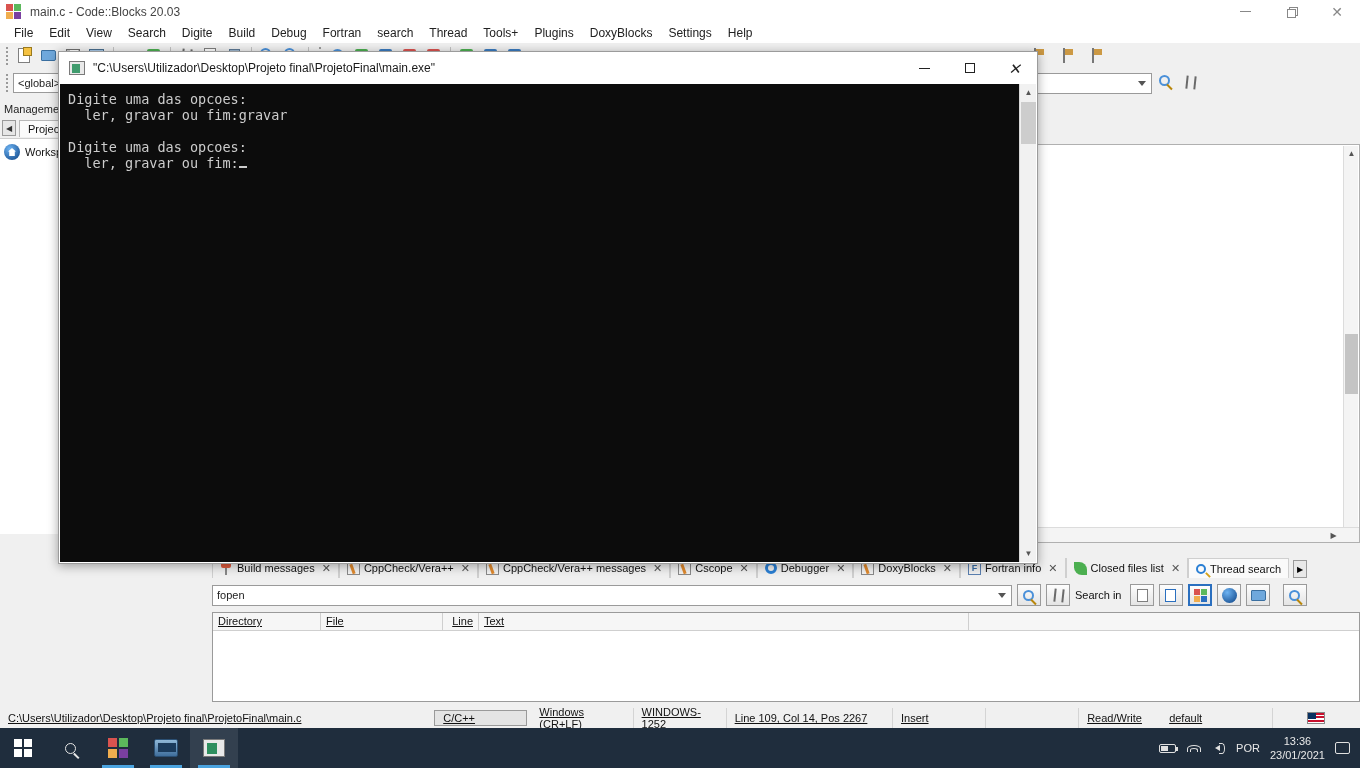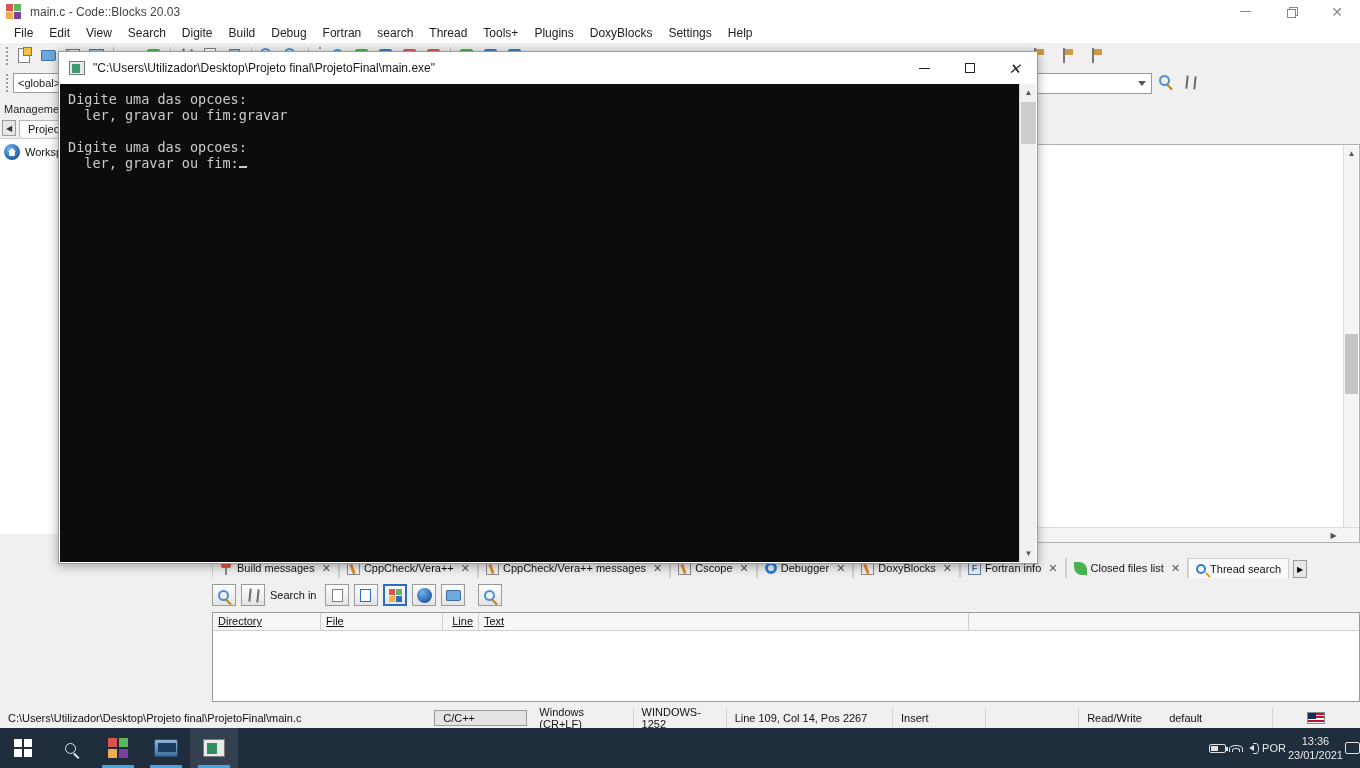--- a/index.html
+++ b/index.html
@@ -184,21 +184,21 @@
     position:absolute; left:212px; top:56px; width:1148px; height:90px;
     background:#fff; border:1px solid #9a9a9a;
   }
   .grid-head { display:flex; height:18px; background:#f6f6f6; border-bottom:1px solid #cfcfcf; }
   .gh { font-size:11px; color:#111; padding:2px 5px; border-right:1px solid #cfcfcf;text-decoration:underline; }
   .gh.num { text-align:right; }
 
   
   .statusbar {
     position: absolute; left: 0; top: 708px; width: 1360px; height: 20px;
-    background: #f0f0f0; display: flex; align-items: center; font-size: 11px; color: #111;
+    background: #f0f0f0; display: flex; align-items: center; font-size: 11px; color: #111; text-decoration: underline;
   }
   .sb-cell { padding: 0 8px; height: 20px; display: flex; align-items: center; border-right: 1px solid #d4d4d4; }
   .sb-cell.sunken { background:#e4e4e4; border:1px solid #9a9a9a; height:16px; margin:0 4px; }
   .flag {
     width:18px;height:12px;
     background: repeating-linear-gradient(to bottom,#c8102e 0 1.7px,#fff 1.7px 3.4px);
     position:relative; border:1px solid #888;
   }
   .flag:before { content:""; position:absolute; left:0; top:0; width:8px; height:6px; background:#0a3161; }
 
@@ -221,21 +221,21 @@
   .cb-logo { width:20px;height:20px; position:relative; }
   .cb-logo i { position:absolute; width:9px;height:9px; }
   .cb-logo i:nth-child(1){left:0;top:0;background:#d9534f;}
   .cb-logo i:nth-child(2){left:11px;top:0;background:#5cb85c;}
   .cb-logo i:nth-child(3){left:0;top:11px;background:#f0ad4e;}
   .cb-logo i:nth-child(4){left:11px;top:11px;background:#7a3fa0;}
   .pc-icon { width:24px;height:18px;background:linear-gradient(#8fb8d8,#3f6e9c); border:1px solid #2a4f73; border-radius:2px; position:relative; }
   .pc-icon:after { content:""; position:absolute; left:3px;top:3px;width:18px;height:9px;background:#1b3b5c; }
   .cmd-icon { width:22px;height:18px; background:#e9e9e9; border:1px solid #7a7a7a; position:relative; }
   .cmd-icon:after { content:""; position:absolute; left:3px;top:3px;width:10px;height:11px;background:#2f8f5f; }
-  .tray { margin-left:auto; display:flex; align-items:center; gap:2px; color:#e8e8e8; font-size:11px; }
+  .tray { margin-left:auto; display:flex; align-items:center; gap:10px; padding-right:10px; color:#e8e8e8; font-size:11px; }
   .tray-clock { text-align:center; line-height:14px; font-size:11px; }
   .batt { width:17px;height:9px;border:1.4px solid #e0e0e0;border-radius:2px;position:relative; }
   .batt:before { content:""; position:absolute; left:1px;top:1px;width:7px;height:5px;background:#e0e0e0; }
   .batt:after { content:""; position:absolute; right:-3px;top:2px;width:2px;height:4px;background:#e0e0e0; }
   .wifi { width:16px;height:12px; position:relative; }
   .wifi b { position:absolute; border:1.4px solid #e0e0e0; border-bottom:none;border-radius:50% 50% 0 0;left:50%; }
   .wifi b:nth-child(1){ width:14px;height:7px;margin-left:-7px; bottom:2px;}
   .wifi b:nth-child(2){ width:8px;height:4px;margin-left:-4px; bottom:2px;}
   .spk { width:14px;height:12px; position:relative; }
   .spk:before { content:""; position:absolute; left:0;top:3px;width:0;height:0;border:3px solid transparent;border-right:5px solid #e0e0e0; }
@@ -498,20 +498,24 @@
         <span class="x">✕</span>
       </div>
       <div class="log-tab active">
         <span class="tabicon ti-mag"></span>
         <span>Thread search</span>
       </div>
       <div class="tab-overflow">▶</div>
     </div>
 
     <div class="search-row">
+      <span class="combo-wide search-combo">
+        <span>fopen</span>
+        <i class="combo-arrow"></i>
+      </span>
       <span class="sbtn">
           <i class="ic-mag" style="left:5px;top:5px;"></i>
         </span>
       <span class="sbtn">
           <i class="ic-cut" style="left:7px;top:4px;"></i>
         </span>
       <span class="search-in-label">Search in</span>
       <span class="sbtn">
           <i class="ic-doc" style="left:6px;top:4px;width:11px;height:13px;"></i>
         </span>

